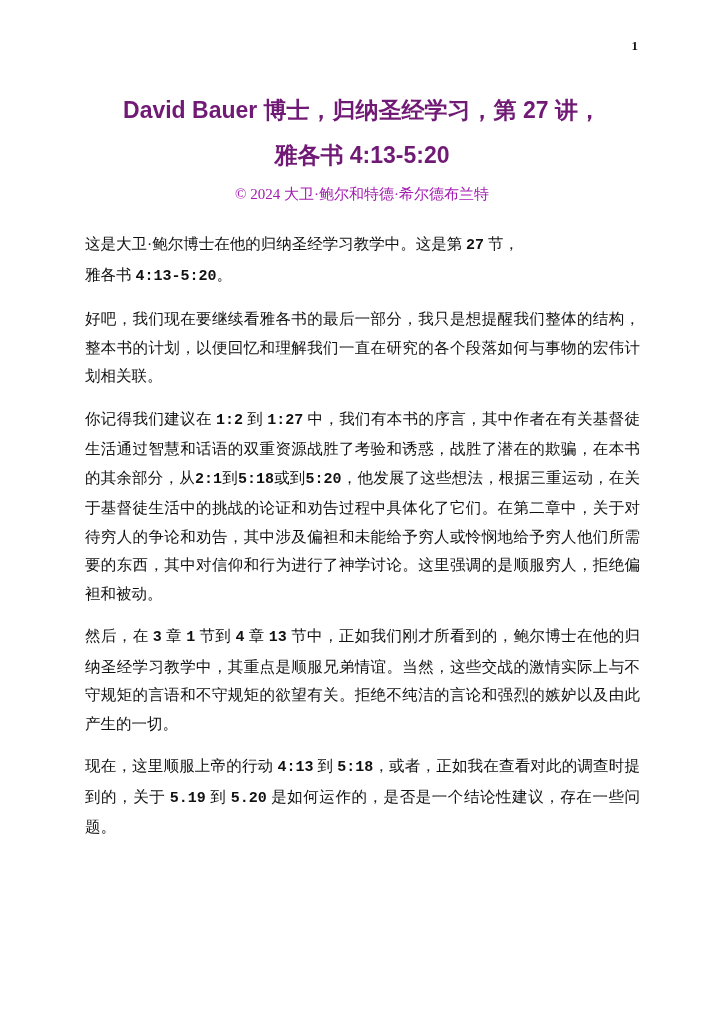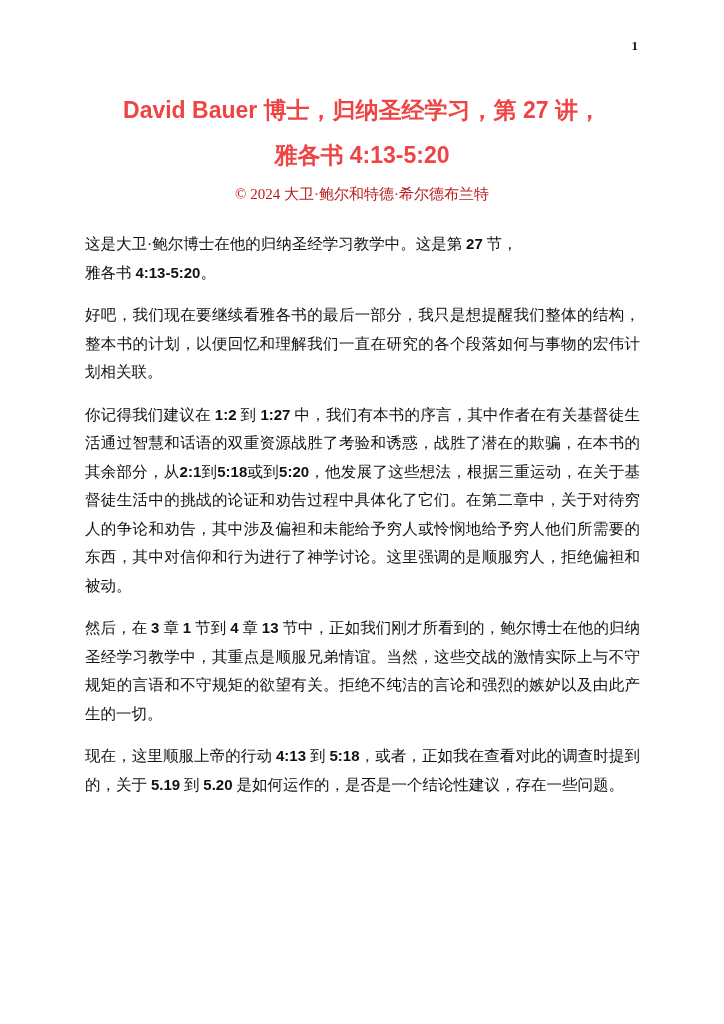--- a/index.html
+++ b/index.html
@@ -24,42 +24,42 @@
     font-weight: 700;
     font-family: "Liberation Serif", "DejaVu Serif", serif;
   }
   .title {
     margin: 88px 50px 0 50px;
     text-align: center;
     font-family: "Liberation Sans", "DejaVu Sans", sans-serif;
     font-size: 23px;
     font-weight: 700;
     line-height: 45px;
-    color: #ef4444;
+    color: #701a75;
   }
   .title-line { display: block; }
   .copyright {
     margin-top: 7px;
     text-align: center;
     font-size: 15px;
-    color: #b91c1c;
+    color: #a21caf;
   }
   .content {
     margin: 26px 84px 0 85px;
     font-size: 15.5px;
     line-height: 28.5px;
     text-align: justify;
   }
   .content p.para {
     margin: 0 0 14px 0;
     padding: 0;
   }
   .content .b {
     font-weight: 700;
-    font-family: Liberation Sans, sans-serif;
+    font-family: Liberation Mono, monospace;
     font-size: 15px;
   }
 </style>
 </head>
 <body>
 
 <div class="page">
   <div class="page-number">1</div>
 
   <h1 class="title">

